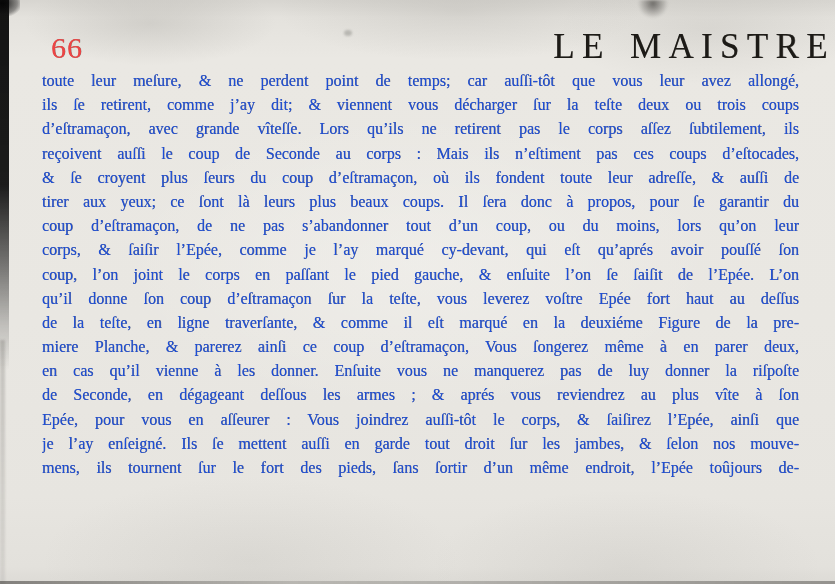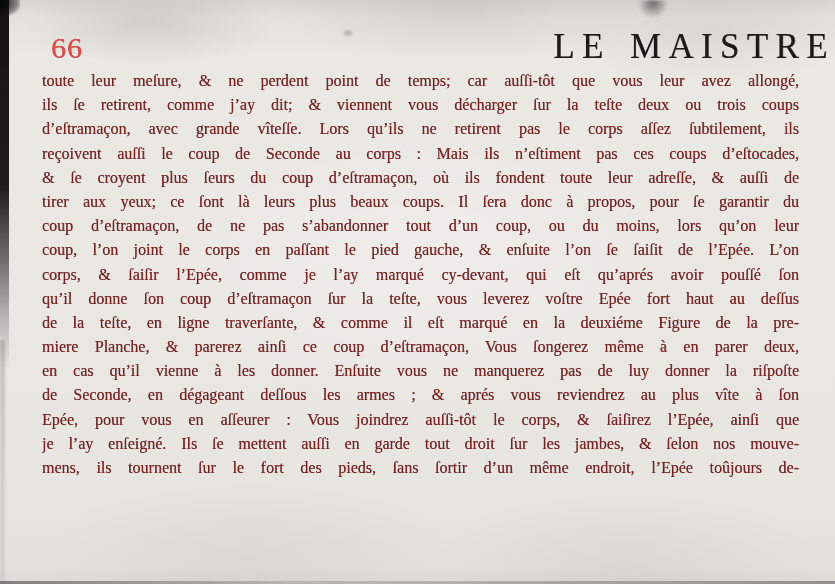--- a/index.html
+++ b/index.html
@@ -90,21 +90,21 @@
   }
   .running-title .word { letter-spacing: 0.21em; }
   .running-title .word + .word { margin-left: 0.55em; }
 
   .body-text {
     position: absolute;
     left: 42px; top: 69px;
     width: 757px;
     font-size: 16px;
     line-height: 24.2px;
-    color: #7f1d1d;
+    color: #1d4ed8;
     text-shadow: 0.28px 0.28px 0.35px rgba(34,31,27,0.55);
   }
   .body-text .line {
     text-align: justify;
     text-align-last: justify;
     height: 24.2px;
     overflow: hidden;
   }
 </style>
 </head>
@@ -126,22 +126,22 @@
 </div>
 
 <div class="body-text">
     <div class="line">toute leur meſure, &amp; ne perdent point de temps; car auſſi-tôt que vous leur avez allongé,</div>
     <div class="line">ils ſe retirent, comme j’ay dit; &amp; viennent vous décharger ſur la teſte deux ou trois coups</div>
     <div class="line">d’eſtramaçon, avec grande vîteſſe. Lors qu’ils ne retirent pas le corps aſſez ſubtilement, ils</div>
     <div class="line">reçoivent auſſi le coup de Seconde au corps : Mais ils n’eſtiment pas ces coups d’eſtocades,</div>
     <div class="line">&amp; ſe croyent plus ſeurs du coup d’eſtramaçon, où ils fondent toute leur adreſſe, &amp; auſſi de</div>
     <div class="line">tirer aux yeux; ce ſont là leurs plus beaux coups. Il ſera donc à propos, pour ſe garantir du</div>
     <div class="line">coup d’eſtramaçon, de ne pas s’abandonner tout d’un coup, ou du moins, lors qu’on leur</div>
+    <div class="line">corps, &amp; ſaiſir l’Epée, comme je l’ay marqué cy-devant, qui eſt qu’aprés avoir pouſſé ſon</div>
     <div class="line">coup, l’on joint le corps en paſſant le pied gauche, &amp; enſuite l’on ſe ſaiſit de l’Epée. L’on</div>
-    <div class="line">corps, &amp; ſaiſir l’Epée, comme je l’ay marqué cy-devant, qui eſt qu’aprés avoir pouſſé ſon</div>
     <div class="line">qu’il donne ſon coup d’eſtramaçon ſur la teſte, vous leverez voſtre Epée fort haut au deſſus</div>
     <div class="line">de la teſte, en ligne traverſante, &amp; comme il eſt marqué en la deuxiéme Figure de la pre-</div>
     <div class="line">miere Planche, &amp; parerez ainſi ce coup d’eſtramaçon, Vous ſongerez même à en parer deux,</div>
     <div class="line">en cas qu’il vienne à les donner. Enſuite vous ne manquerez pas de luy donner la riſpoſte</div>
     <div class="line">de Seconde, en dégageant deſſous les armes ; &amp; aprés vous reviendrez au plus vîte à ſon</div>
     <div class="line">Epée, pour vous en aſſeurer : Vous joindrez auſſi-tôt le corps, &amp; ſaiſirez l’Epée, ainſi que</div>
     <div class="line">je l’ay enſeigné. Ils ſe mettent auſſi en garde tout droit ſur les jambes, &amp; ſelon nos mouve-</div>
     <div class="line">mens, ils tournent ſur le fort des pieds, ſans ſortir d’un même endroit, l’Epée toûjours de-</div>
   </div>
 

